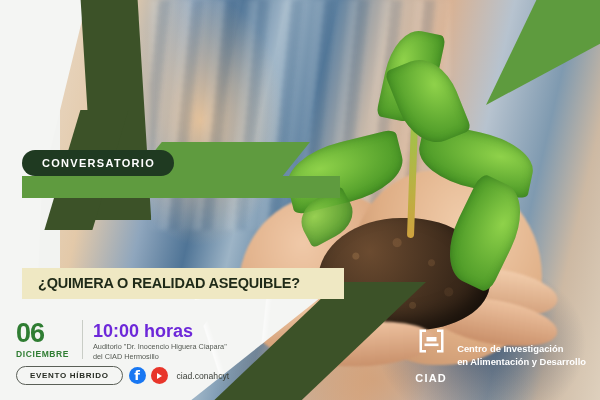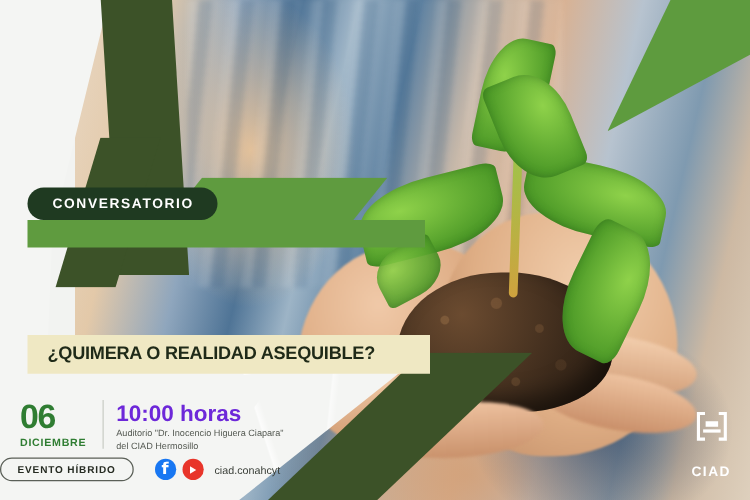--- a/index.html
+++ b/index.html
@@ -270,24 +270,24 @@
   }
   .venue-line {
     color: #555a53;
     font-size: 7.3px;
     line-height: 1.35;
   }
 
   
   .bottom-row {
     position: absolute;
-    left: 0; top: 366px;
+    left: 16px; top: 366px;
     display: flex;
     align-items: center;
-    gap: 17px;
+    gap: 6px;
     z-index: 7;
   }
   .pill-hibrido {
     border: 1px solid #5a5f57;
     border-radius: 12px;
     padding: 4px 13px;
     color: #262b22;
     font-size: 8px;
     font-weight: bold;
     letter-spacing: .7px;
@@ -418,15 +418,19 @@
       <div class="ciad-glyph">
         <svg width="27" height="26" viewBox="0 0 27 26" aria-hidden="true">
           <path d="M1.5 1.5 H8 V4 H4 V22 H8 V24.5 H1.5 Z" fill="#ffffff"></path>
           <path d="M25.5 1.5 H19 V4 H23 V22 H19 V24.5 H25.5 Z" fill="#ffffff"></path>
           <rect x="8.5" y="9" width="10" height="4.4" fill="#ffffff"></rect>
           <rect x="6.5" y="15.5" width="14" height="2.6" fill="#ffffff"></rect>
         </svg>
       </div>
       <div class="ciad-word">CIAD</div>
     </div>
+    <div class="ciad-text">
+      <div>Centro de Investigación</div>
+      <div>en Alimentación y Desarrollo</div>
+    </div>
   </div>
 
 </div>
 
 </body></html>

